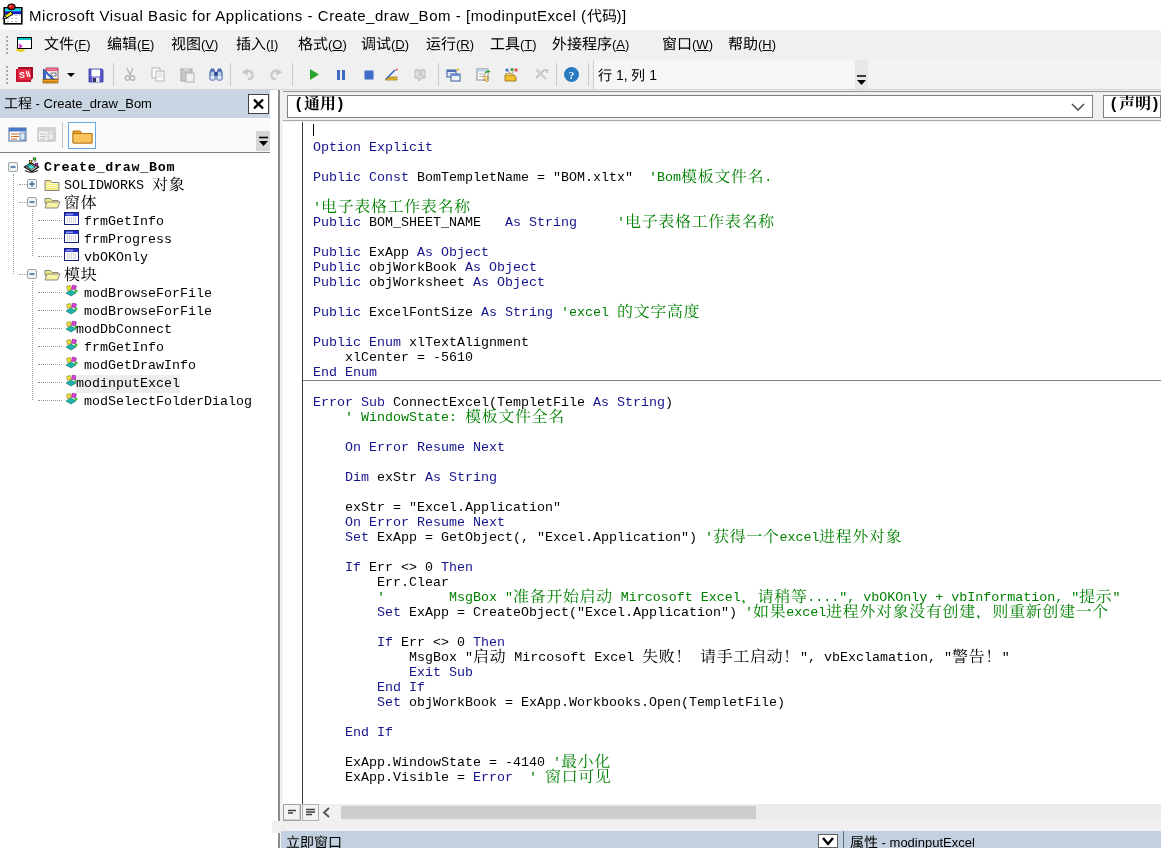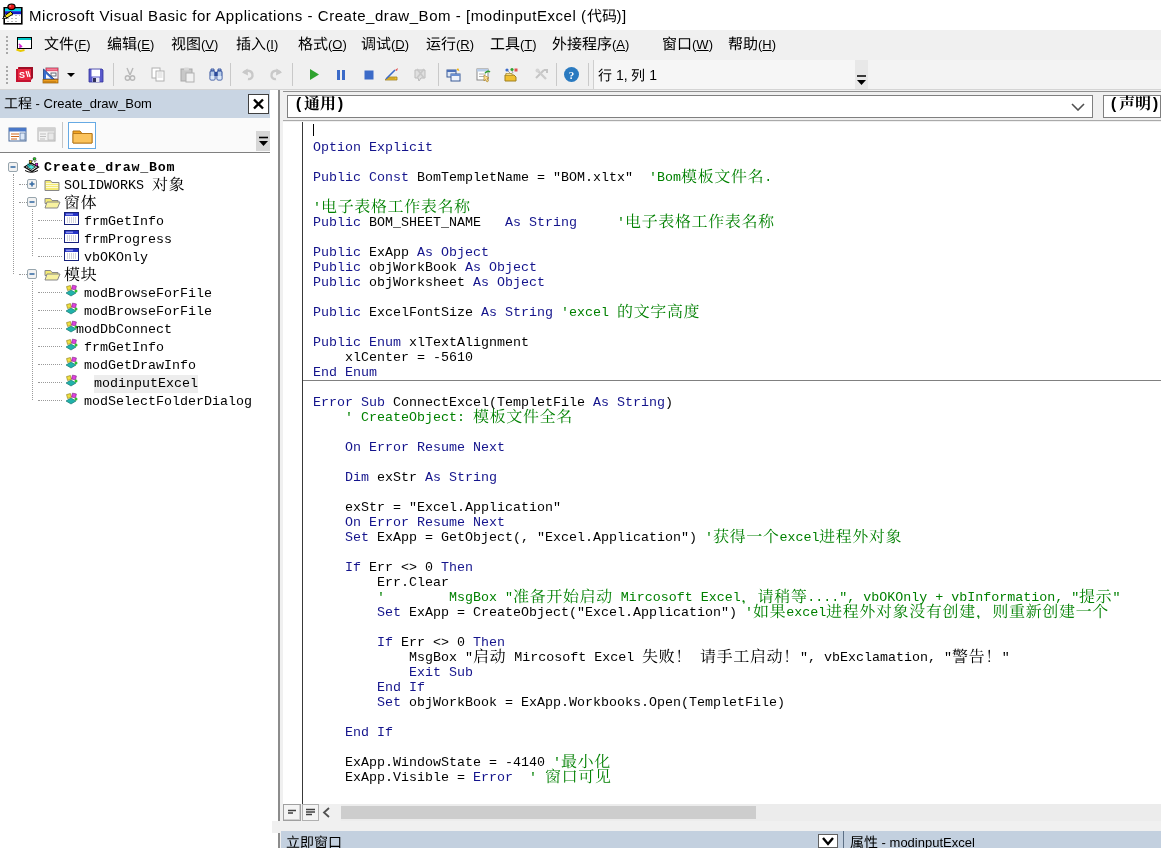--- a/index.html
+++ b/index.html
@@ -466,21 +466,21 @@
     <rect x="8" y="1.5" width="4" height="4" fill="#e040e0" stroke="#802080" stroke-width="0.6" transform="rotate(12 10 3.5)"></rect>
     <circle cx="12" cy="7" r="1.5" fill="#30c030"></circle>
   </svg>
 <div class="abs tt" style="left:84px;top:357px;">modGetDrawInfo</div>
 <svg class="abs" style="left:64px;top:374px" width="15" height="13" viewBox="0 0 15 13">
     <path d="M2 9 l5 -3 5 3 -5 3 z" fill="#20b2aa" stroke="#0a6a66" stroke-width="0.6"></path>
     <rect x="3" y="2" width="4" height="4" fill="#f0e040" stroke="#908020" stroke-width="0.6" transform="rotate(-15 5 4)"></rect>
     <rect x="8" y="1.5" width="4" height="4" fill="#e040e0" stroke="#802080" stroke-width="0.6" transform="rotate(12 10 3.5)"></rect>
     <circle cx="12" cy="7" r="1.5" fill="#30c030"></circle>
   </svg>
-<div class="abs tt" style="left:94px;top:375px; background:#ededed;">modinputExcel</div>
+<div class="abs tt" style="left:76px;top:375px; background:#ededed;">modinputExcel</div>
 <svg class="abs" style="left:64px;top:392px" width="15" height="13" viewBox="0 0 15 13">
     <path d="M2 9 l5 -3 5 3 -5 3 z" fill="#20b2aa" stroke="#0a6a66" stroke-width="0.6"></path>
     <rect x="3" y="2" width="4" height="4" fill="#f0e040" stroke="#908020" stroke-width="0.6" transform="rotate(-15 5 4)"></rect>
     <rect x="8" y="1.5" width="4" height="4" fill="#e040e0" stroke="#802080" stroke-width="0.6" transform="rotate(12 10 3.5)"></rect>
     <circle cx="12" cy="7" r="1.5" fill="#30c030"></circle>
   </svg>
 <div class="abs tt" style="left:84px;top:393px;">modSelectFolderDialog</div>
 <div class="abs" style="left:270px;top:90px;width:8px;height:758px;background:#fff"></div>
 <div class="abs" style="left:280px;top:90px;width:3px;height:758px;background:#f0f0f0"></div>
 <div class="abs" style="left:278px;top:90px;width:2px;height:758px;background:#8c8c8c"></div>
@@ -541,21 +541,21 @@
       <use href="#s7684" x="0"></use>
       <use href="#s6587" x="1040"></use>
       <use href="#s5b57" x="2080"></use>
       <use href="#s9ad8" x="3120"></use>
       <use href="#s5ea6" x="4160"></use>
     </svg></div>
 <div class="cl" style="top:335px"><span style="color:#14148c">Public Enum </span>xlTextAlignment</div>
 <div class="cl" style="top:350px">    xlCenter = -5610</div>
 <div class="cl" style="top:365px"><span style="color:#14148c">End Enum</span></div>
 <div class="cl" style="top:395px"><span style="color:#14148c">Error Sub </span>ConnectExcel(TempletFile <span style="color:#14148c">As String</span>)</div>
-<div class="cl" style="top:410px">    <span style="color:#008000">' CreateObject: </span><svg class="cj" style="width:99.84px;height:16px;vertical-align:1.10px;fill:#008000;" viewBox="0 -880 6240 1000">
+<div class="cl" style="top:410px">    <span style="color:#008000">' WindowState: </span><svg class="cj" style="width:99.84px;height:16px;vertical-align:1.10px;fill:#008000;" viewBox="0 -880 6240 1000">
       <use href="#s6a21" x="0"></use>
       <use href="#s677f" x="1040"></use>
       <use href="#s6587" x="2080"></use>
       <use href="#s4ef6" x="3120"></use>
       <use href="#s5168" x="4160"></use>
       <use href="#s540d" x="5200"></use>
     </svg></div>
 <div class="cl" style="top:440px">    <span style="color:#14148c">On Error Resume Next</span></div>
 <div class="cl" style="top:470px">    <span style="color:#14148c">Dim </span>exStr <span style="color:#14148c">As String</span></div>
 <div class="cl" style="top:500px">    exStr = "Excel.Application"</div>

